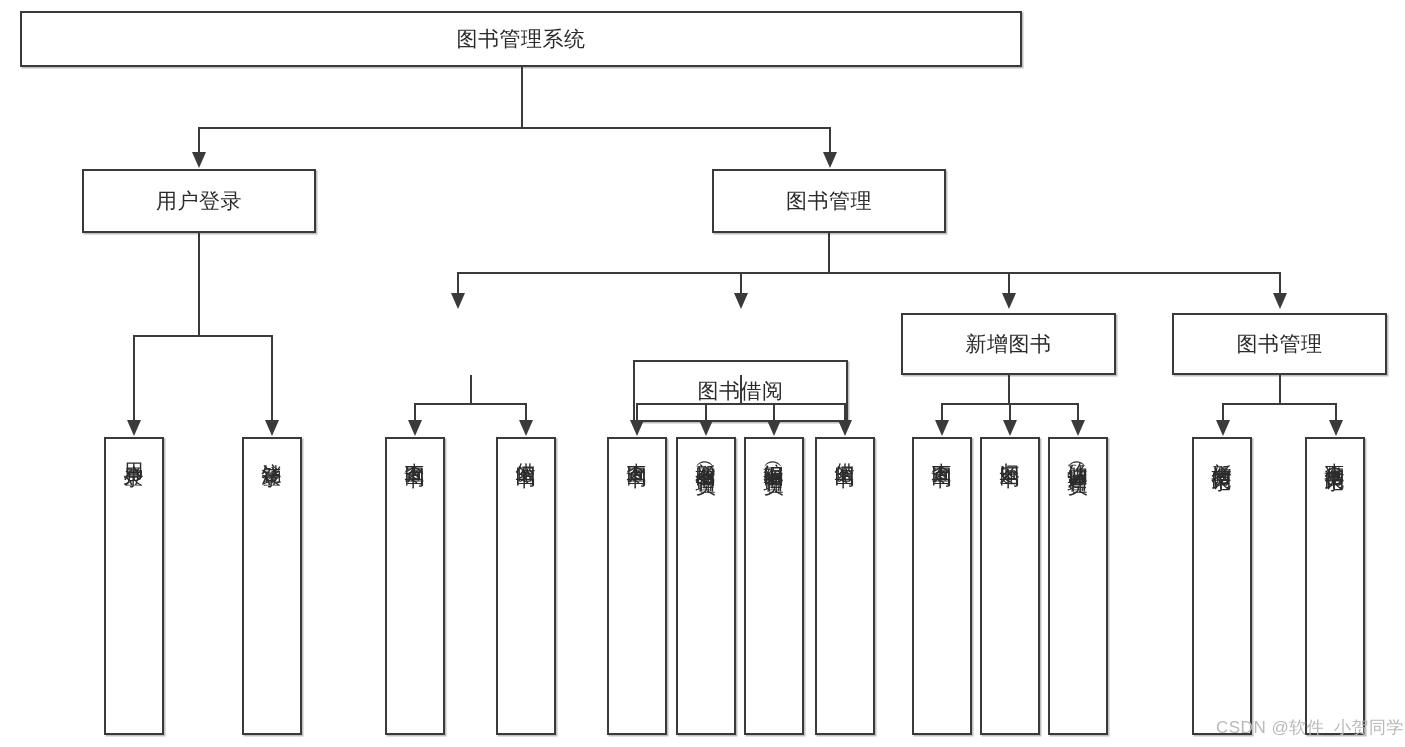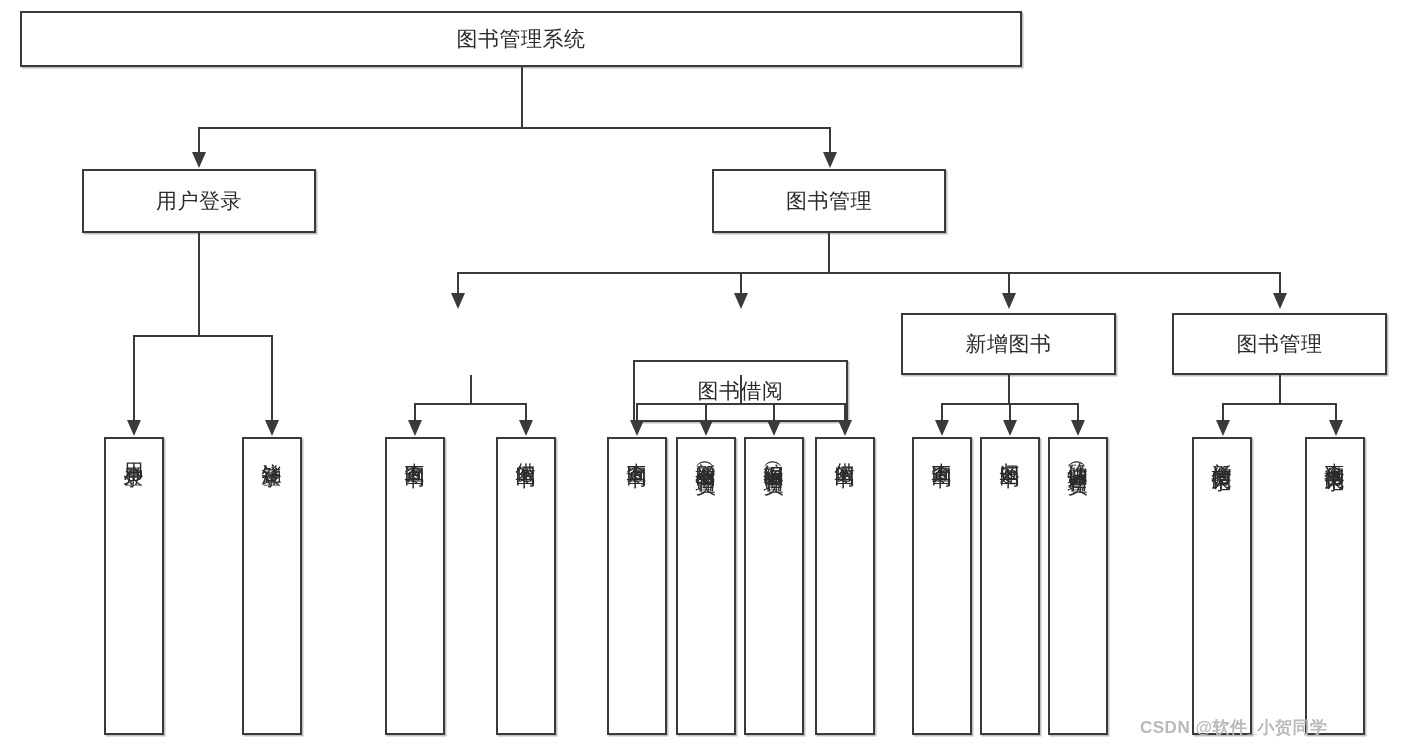--- a/index.html
+++ b/index.html
@@ -202,15 +202,15 @@
     <span class="label">确认归还（管理员）</span>
   </div>
 
   <div class="node vertical" style="left:1192px; top:437px; width:60px; height:298px;">
     <span class="label">新增借阅记录</span>
   </div>
   <div class="node vertical" style="left:1305px; top:437px; width:60px; height:298px;">
     <span class="label">查询借阅记录</span>
   </div>
 
-  <div id="watermark" style="left:1140px; top:716px;font-weight:bold;">CSDN @软件_小贺同学</div>
+  <div id="watermark" style="left:1216px; top:716px;">CSDN @软件_小贺同学</div>
 
 </div>
 
 </body></html>

